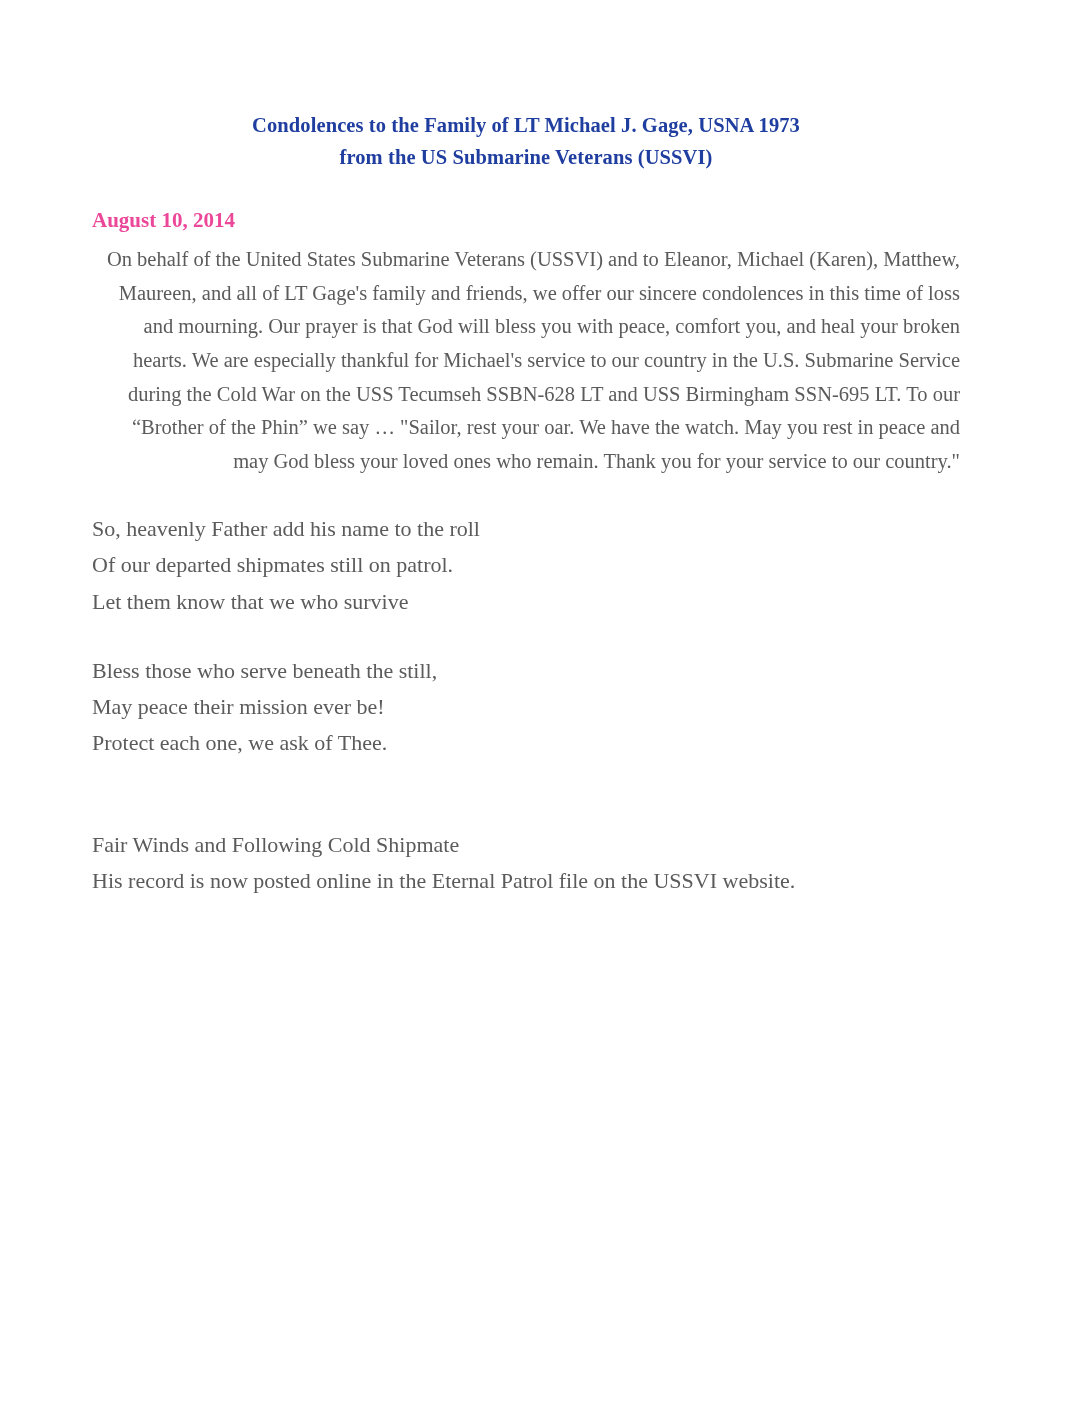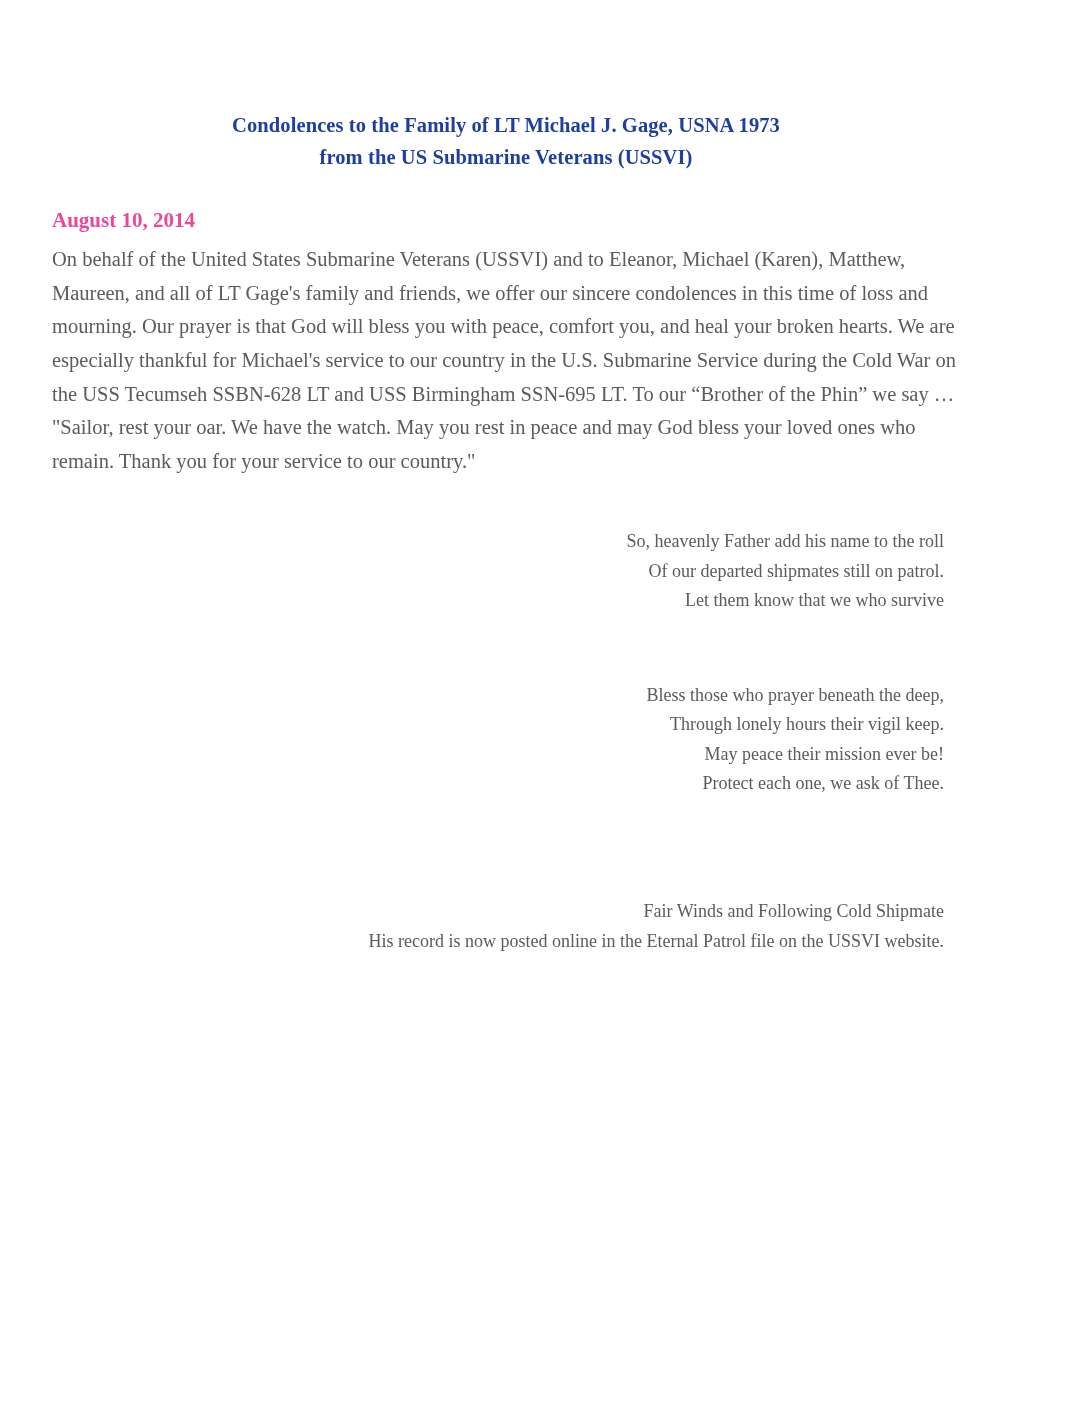--- a/index.html
+++ b/index.html
@@ -12,21 +12,21 @@
     height: 1408px;
     font-family: "Liberation Serif", serif;
     color: #595959;
     -webkit-font-smoothing: antialiased;
   }
   .page {
     position: relative;
     width: 1088px;
     height: 1408px;
     box-sizing: border-box;
-    padding: 110px 128px 0 52px;
+    padding: 110px 128px 0 92px;
     background: #ffffff;
   }
   .title-block {
     text-align: center;
     color: #1f3ea0;
     font-weight: bold;
     font-size: 20.5px;
     line-height: 1.55;
     margin: 0 0 30px 0;
     letter-spacing: 0.1px;
@@ -38,30 +38,29 @@
   .date-line {
     color: #ec4899;
     font-weight: bold;
     font-size: 21px;
     margin: 0 0 6px 0;
     line-height: 1.6;
   }
   .body-para {
     font-size: 20.5px;
     line-height: 1.64;
-    text-align: left;
+    text-align: right;
     margin: 0;
     color: #5b5b5b;
   }
   .stanza {
-    font-size: 18px;
+    font-size: 22px;
     line-height: 1.64;
-    margin: 16px;
+    margin: 0;
     color: #5b5b5b;
-    text-align: right;
   }
   .spacer-line {
     height: 33px;
   }
   .sig-block {
     font-size: 20.5px;
     line-height: 1.64;
     color: #5b5b5b;
   }
   .sig-name {
@@ -90,22 +89,21 @@
 
   <div class="stanza">
     <span class="line">So, heavenly Father add his name to the roll</span>
     <span class="line">Of our departed shipmates still on patrol.</span>
     <span class="line">Let them know that we who survive</span>
   </div>
 
   <div class="spacer-line"></div>
 
   <div class="stanza">
-    <span class="line">Bless those who prayer beneath the deep,</span>
-    <span class="line">Through lonely hours their vigil keep.</span>
+    <span class="line">Bless those who serve beneath the still,</span>
     <span class="line">May peace their mission ever be!</span>
     <span class="line">Protect each one, we ask of Thee.</span>
   </div>
 
   <div class="spacer-line"></div>
 
 
   <div class="spacer-line"></div>
 
   <div class="stanza">

